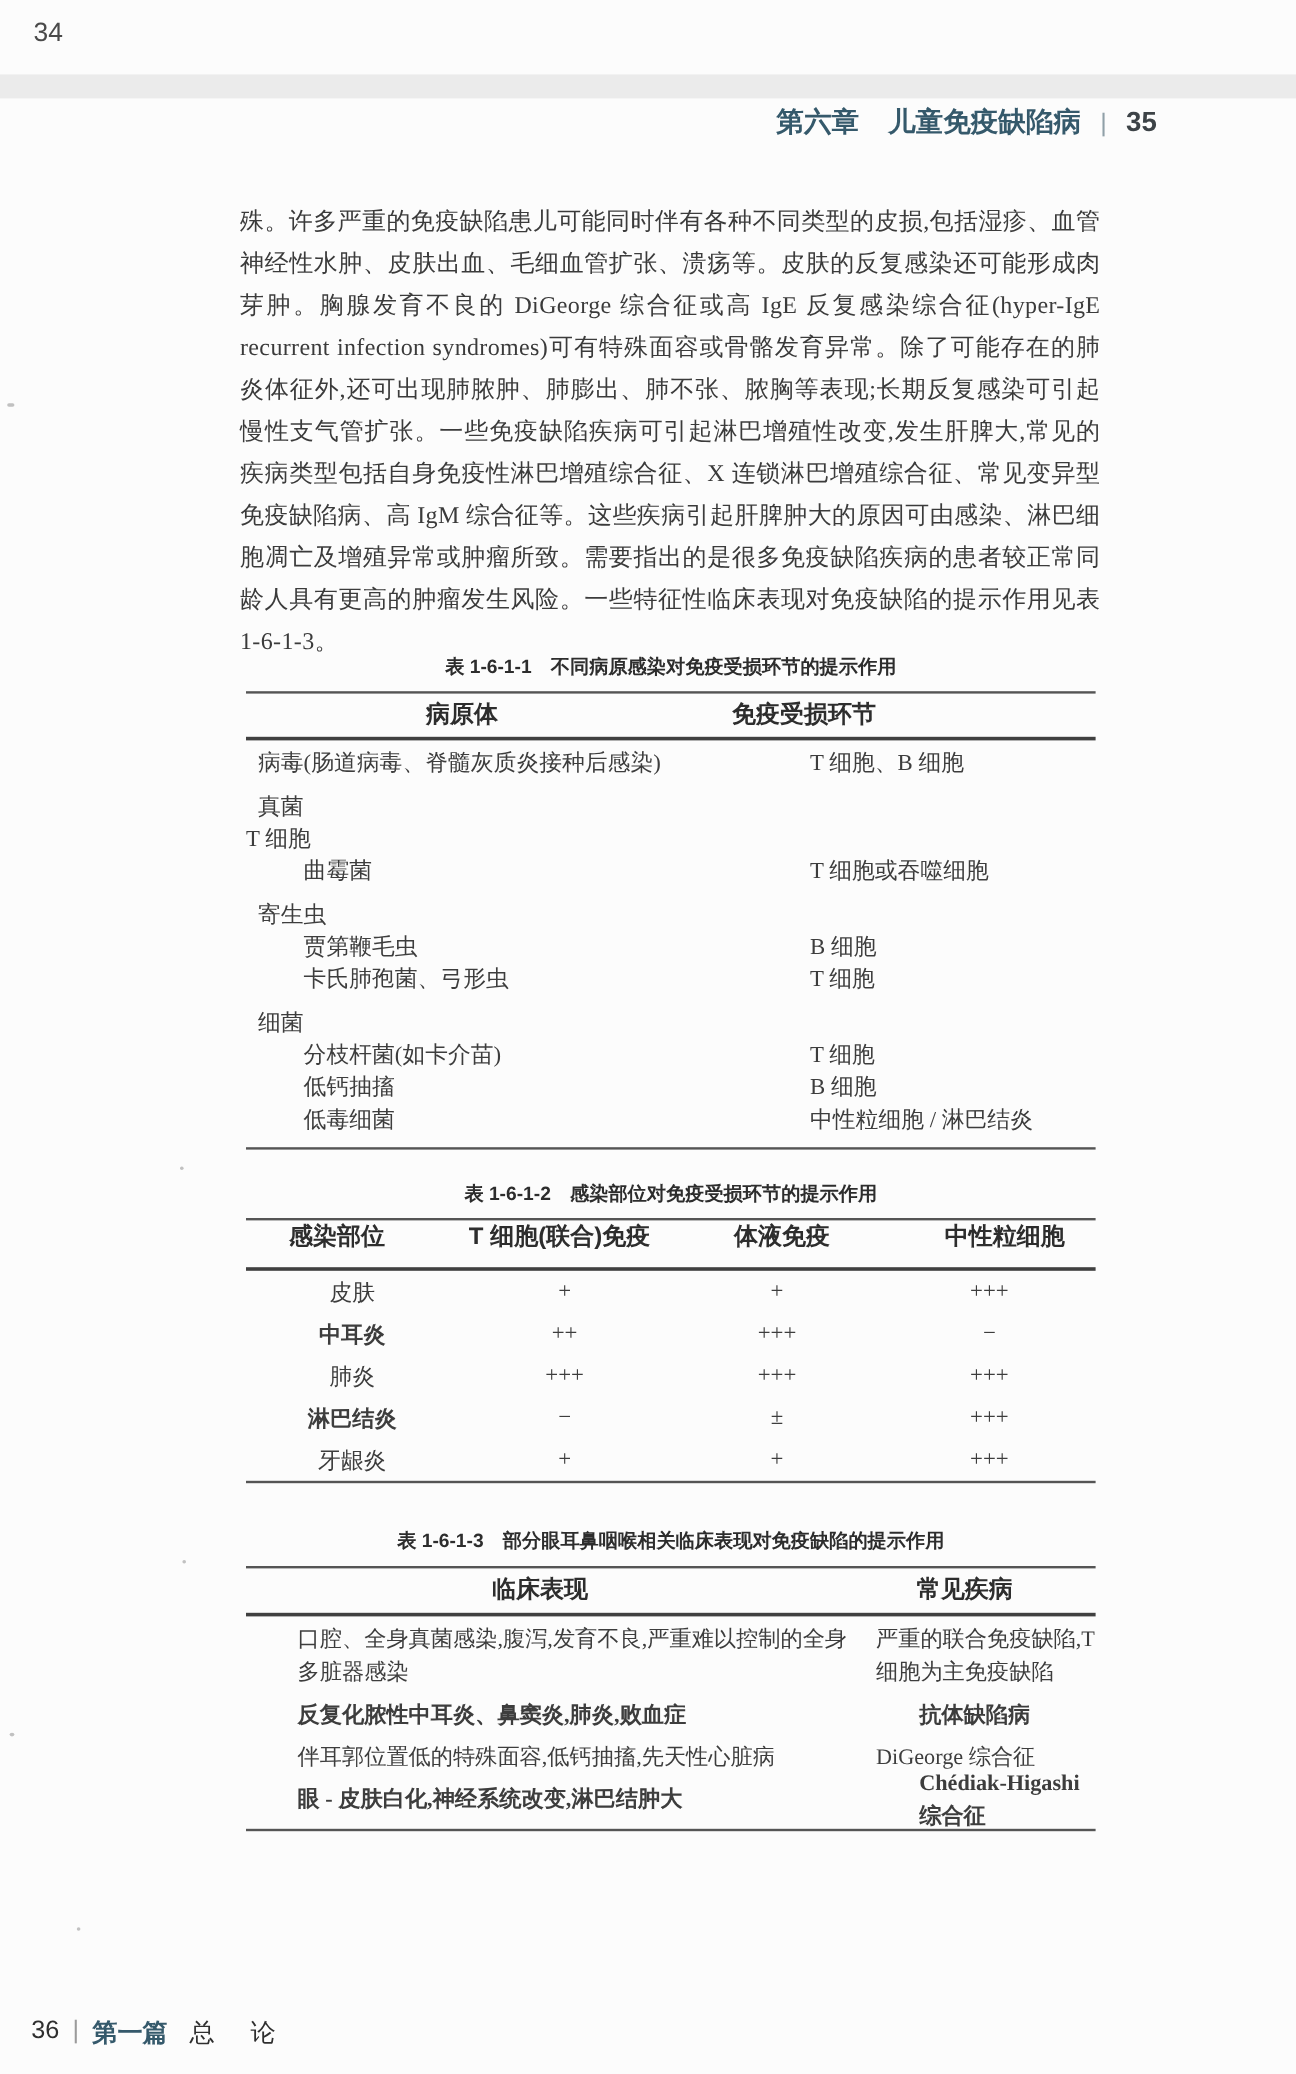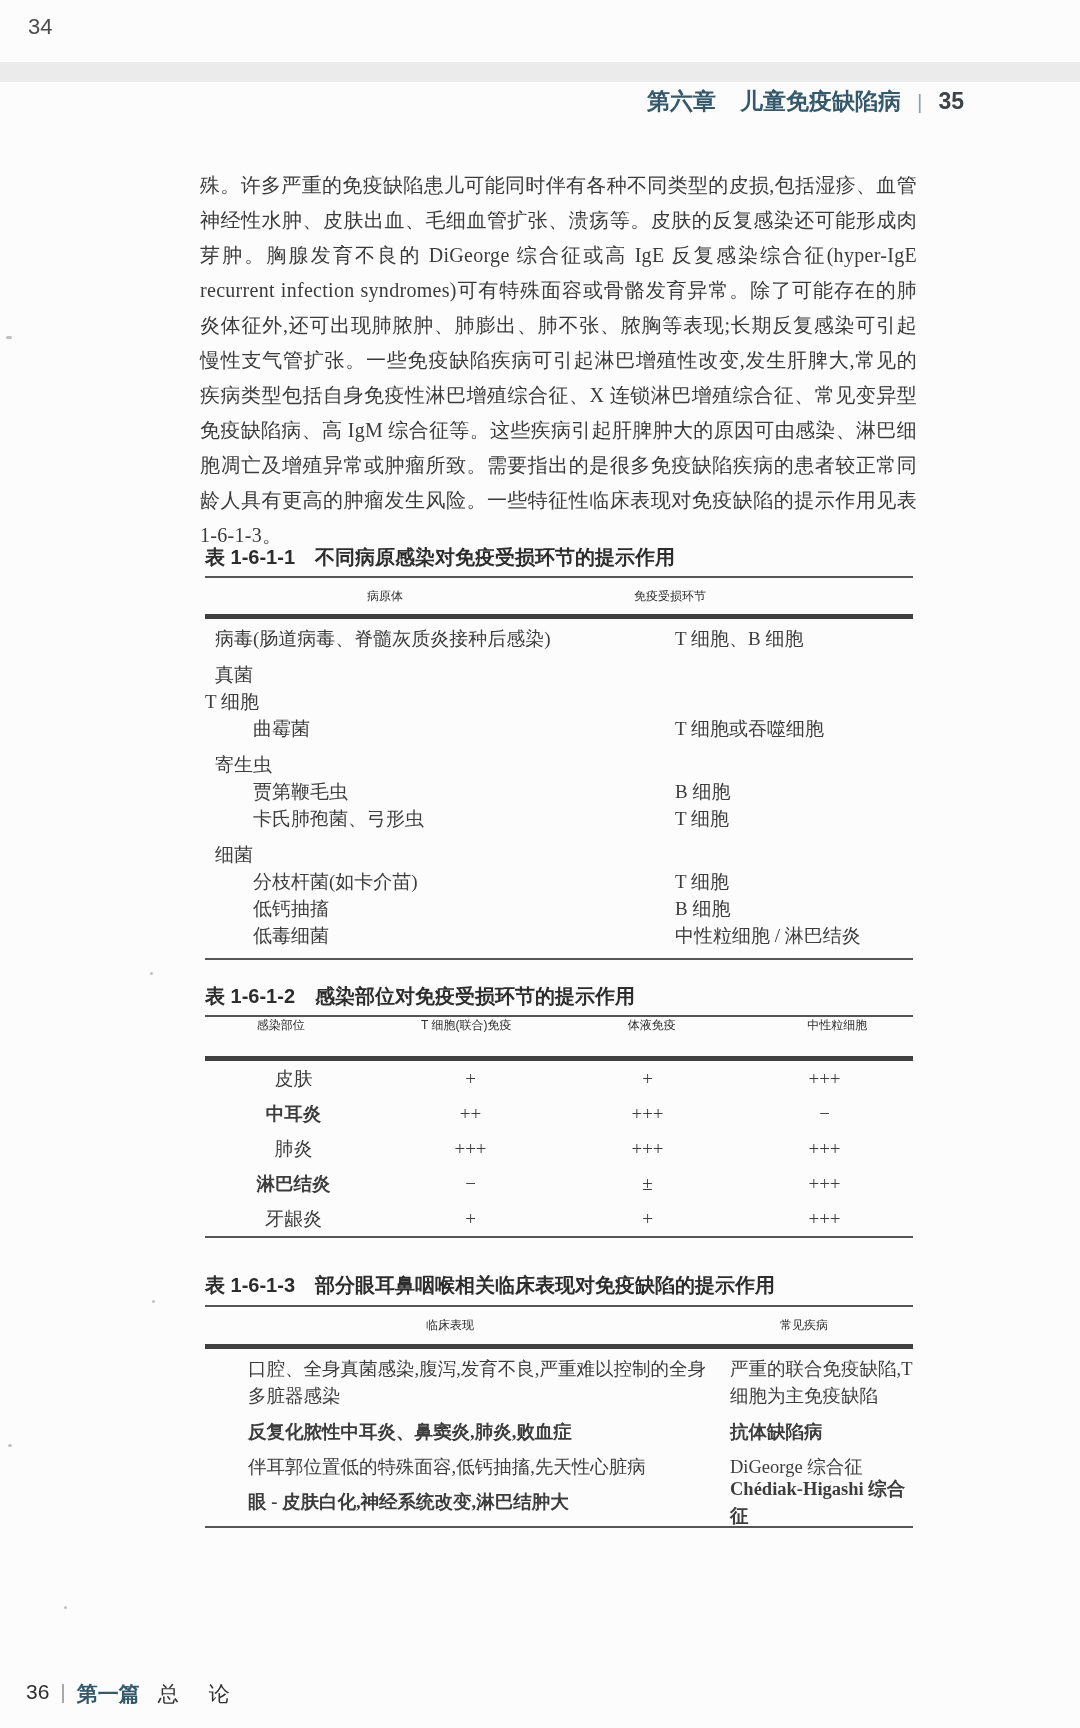--- a/index.html
+++ b/index.html
@@ -28,30 +28,30 @@
   .rh-sep{color:#90a0a8;font-weight:normal;margin:0 16px;font-size:21px;}
   .rh-page{color:#3d4347;}
   .body-para{
     position:absolute;left:200px;top:168px;width:717px;
     font-size:20px;line-height:35px;text-align:justify;
     color:#3b3b3b;letter-spacing:0.3px;
   }
   
   .tbl{position:absolute;left:205px;width:708px;font-size:19px;color:#3d3d3d;}
   .tbl-title{
-    text-align:left;
-    font-family:"Liberation Sans","DejaVu Sans",sans-serif;
-    font-weight:bold;font-size:20px;color:#2d2d2d;
+    text-align:center;
+    font-family:"Liberation Sans","DejaVu Sans",sans-serif;
+    font-weight:bold;font-size:16px;color:#2d2d2d;
     margin-bottom:6px;line-height:26px;
   }
   .tbl-box{border-top:2px solid #555;border-bottom:2px solid #555;}
   .tbl-header{
     font-family:"Liberation Sans","DejaVu Sans",sans-serif;
-    font-weight:normal;font-size:12px;color:#2d2d2d;
-    border-bottom:5px solid #404040;
+    font-weight:bold;font-size:20px;color:#2d2d2d;
+    border-bottom:3px solid #404040;
   }
   
   #table1{top:544px;}
   #table1 .tbl-header{position:relative;height:36px;}
   .t1-h-left{position:absolute;left:0;width:360px;text-align:center;line-height:36px;}
   .t1-h-right{position:absolute;left:340px;width:250px;text-align:center;line-height:36px;}
   #table1 .tbl-rows{padding:6px 0 9px 0;}
   .t1-row{display:flex;align-items:baseline;min-height:27px;line-height:27px;}
   .t1-row.group{margin-top:9px;}
   .t1-left{width:470px;padding-left:10px;box-sizing:border-box;}
@@ -68,21 +68,21 @@
   #table3{top:1272px;font-size:18.5px;}
   #table3 .tbl-title{margin-bottom:7px;}
   #table3 .tbl-header{position:relative;height:37px;}
   .t3-h-left{position:absolute;left:0;width:490px;text-align:center;line-height:37px;}
   .t3-h-right{position:absolute;left:490px;right:0;text-align:center;line-height:37px;}
   .t3-row{display:flex;line-height:27px;margin-left:43px;}
   .t3-row.first{padding:7px 0 5px 0;}
   .t3-row.single{height:35px;align-items:center;}
   .t3-left{width:482px;padding-right:13px;box-sizing:border-box;}
   .t3-right{flex:1;}
-  .t3-bold{font-weight:bold;}
+  .t3-bold{font-weight:bold;gap:36px;}
   #table3 .tbl-rows{padding-bottom:6px;}
   
   .footer{
     position:absolute;left:26px;top:1680px;
     font-family:"Liberation Sans","DejaVu Sans",sans-serif;
     font-size:21px;color:#2f2f2f;
     display:flex;align-items:flex-start;white-space:nowrap;
   }
   .ft-sep{color:#9b9b9b;margin:0 11px;}
   .ft-part{font-weight:bold;color:#35596b;}

